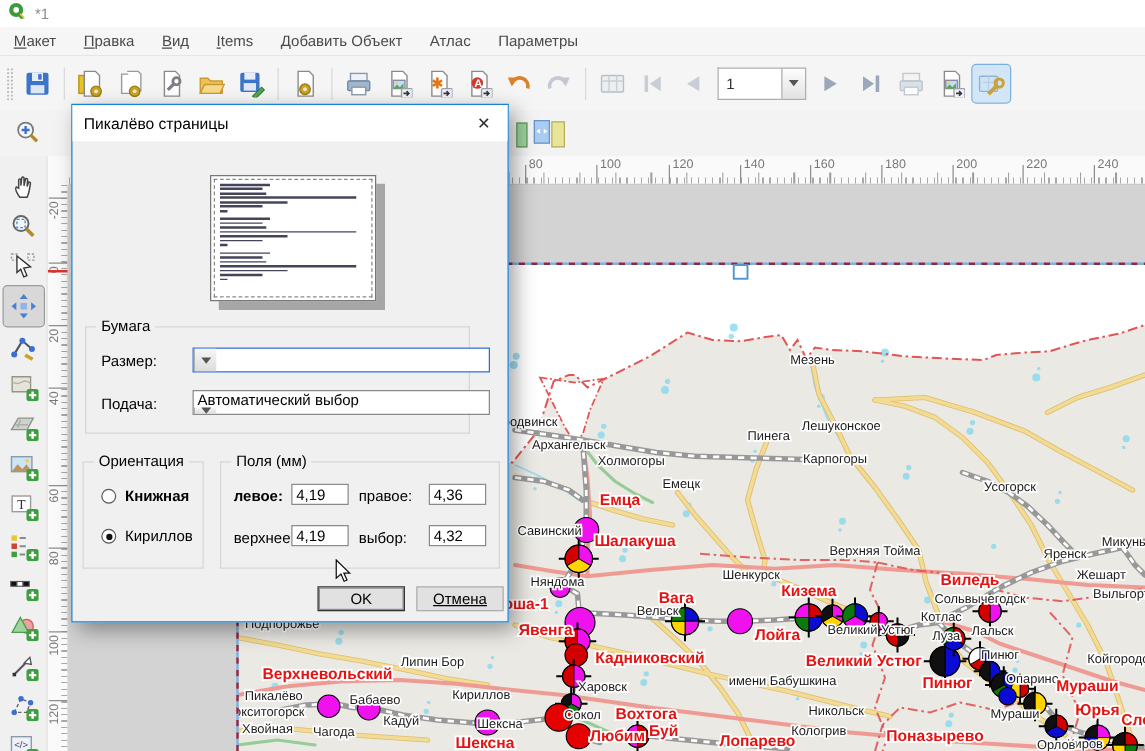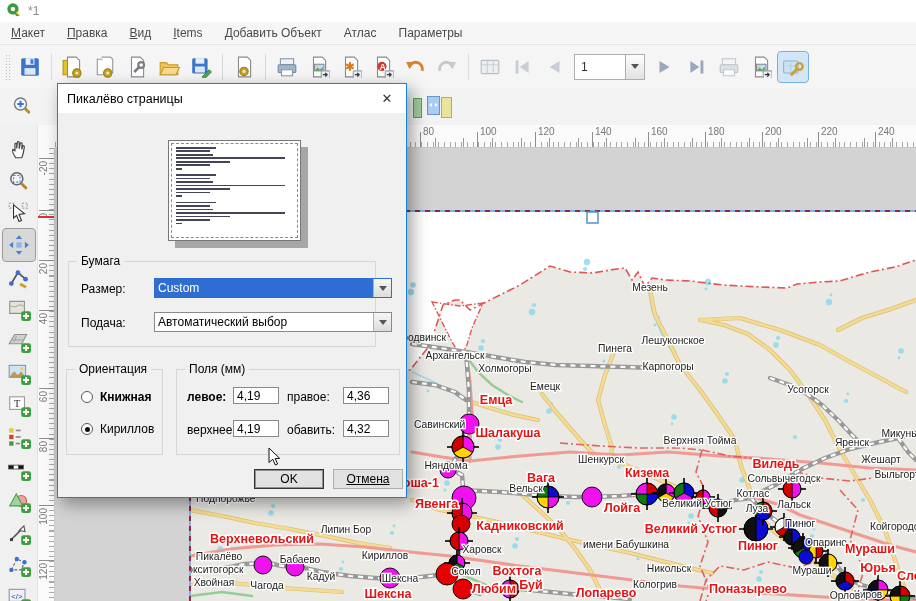--- a/index.html
+++ b/index.html
@@ -878,27 +878,26 @@
           <div class="pv-line" style="width:29%"></div>
           <div class="pv-line" style="width:5%"></div>
           <div class="pv-gap"></div>
         </div>
   </div>
 
   <div class="group" id="g-paper">
     <span class="glabel">Бумага</span>
     <span class="glbl" style="left:12px;top:20px;">Размер:</span>
     <div class="combo sel" style="left:85px;top:16px;width:238px;">
-      <span class="cval">Custom</span>
       <span class="cbtn">
             <span class="tri-down"></span>
           </span>
     </div>
     <span class="glbl" style="left:12px;top:54px;">Подача:</span>
-    <div class="combo" style="left:85px;top:50px;width:238px;">
+    <div class="combo" style="left:85px;top:50px;width:238px;flex-direction:column;">
       <span class="cval">Автоматический выбор</span>
       <span class="cbtn">
             <span class="tri-down"></span>
           </span>
     </div>
   </div>
 
   <div class="group" id="g-orient">
     <span class="glabel">Ориентация</span>
     <span class="radio" style="left:14px;top:21px;"></span>
@@ -908,21 +907,21 @@
   </div>
 
   <div class="group" id="g-margins">
     <span class="glabel">Поля (мм)</span>
     <span class="glbl" style="left:10px;top:20px;font-weight:bold;">левое:</span>
     <input class="minput" style="left: 56px; top: 17px;" readonly="" value="4,19">
     <span class="glbl" style="left:110px;top:20px;">правое:</span>
     <input class="minput" style="left: 166px; top: 17px;" readonly="" value="4,36">
     <span class="glbl" style="left:10px;top:53px;">верхнее:</span>
     <input class="minput" style="left: 56px; top: 50px;" readonly="" value="4,19">
-    <span class="glbl" style="left:110px;top:53px;">обавить:</span>
+    <span class="glbl" style="left:110px;top:53px;">выбор:</span>
     <input class="minput" style="left: 166px; top: 50px;" readonly="" value="4,32">
   </div>
 
   <button class="dbtn primary" style="left:196px;top:385px;">OK</button>
   <button class="dbtn" style="left:275px;top:385px;text-decoration:underline;">Отмена</button>
 </div>
 
 <div id="cursor">
   <svg width="14" height="20" viewBox="0 0 14 20">
         <path d="M1,1 L1,15.5 L4.8,12.2 L7.3,18 L9.6,17 L7.1,11.4 L11.7,11.4 Z" fill="#fff" stroke="#111" stroke-width="1"></path>

